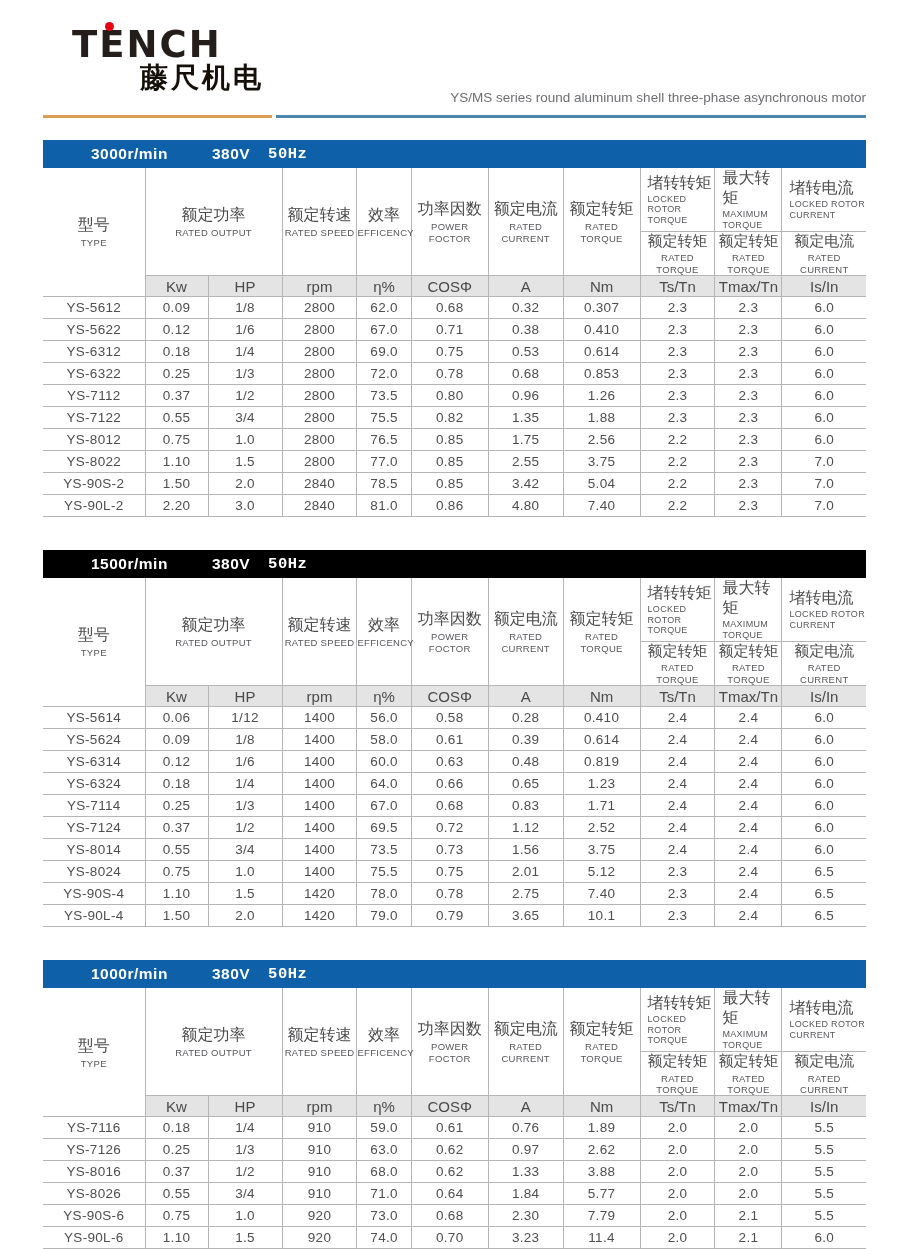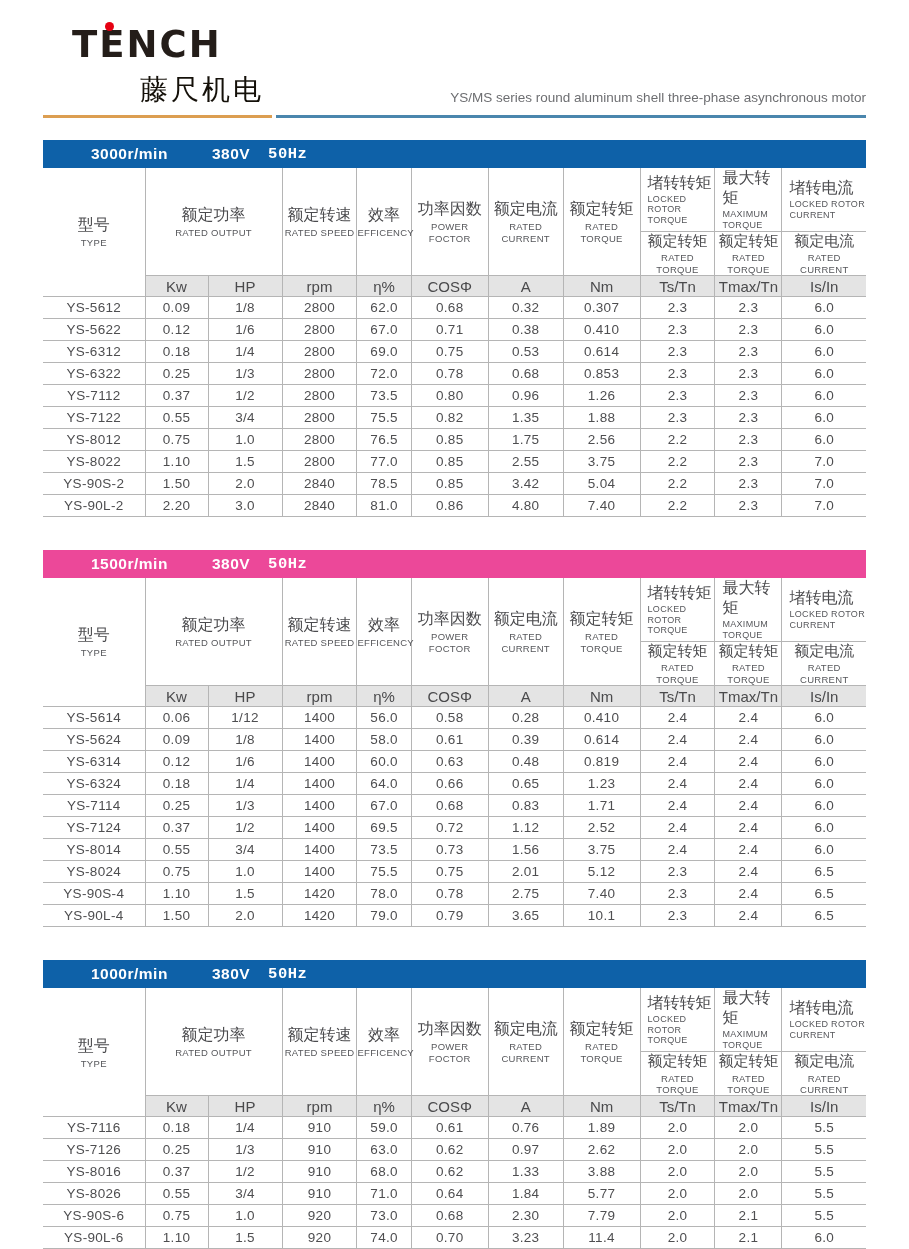--- a/index.html
+++ b/index.html
@@ -12,21 +12,21 @@
   .logo { position:absolute; left:72px; top:26px; }
   .logo-en {
     position:relative; font-family:"DejaVu Sans", sans-serif;
     font-weight:800; font-size:37px; letter-spacing:2px; color:#241d19; line-height:1;
   }
   .logo-dot {
     position:absolute; left:33px; top:-4px; width:9px; height:9px;
     border-radius:50%; background:#e60012;
   }
   .logo-cn {
-    margin-left:68px; margin-top:12px; font-size:28px; font-weight:400;
+    margin-left:68px; margin-top:0px; font-size:28px; font-weight:700;
     color:#141009; letter-spacing:3px; line-height:1.1;
   }
   .titles { position:absolute; right:43px; bottom:10px; text-align:right; }
   .title-cn { font-size:27px; font-weight:400; color:#595a5c; letter-spacing:1px; line-height:1.15; }
   .title-en { font-size:13.5px; font-weight:400; color:#6d6e71; margin-top:2px; }
   
   .rule { margin:0 43px; height:3px; display:flex; }
   .rule-gold { width:229px; margin-right:4px; }
   .rule-blue { flex:1; }
   
@@ -306,21 +306,21 @@
               <td>7.40</td>
               <td>2.2</td>
               <td>2.3</td>
               <td>7.0</td>
             </tr>
           </tbody>
     </table>
   </section>
 
   <section class="spec-section">
-    <div class="banner" style="background: #ec4899;">
+    <div class="banner" style="background: #000000;">
       <span class="b-speed">1500r/min</span>
       <span class="b-volt">380V</span>
       <span class="b-freq">50Hz</span>
     </div>
     <table>
       <colgroup>
         <col style="width:12.4%">
             <col style="width:7.65%">
             <col style="width:9.0%">
         <col style="width:9.1%">

